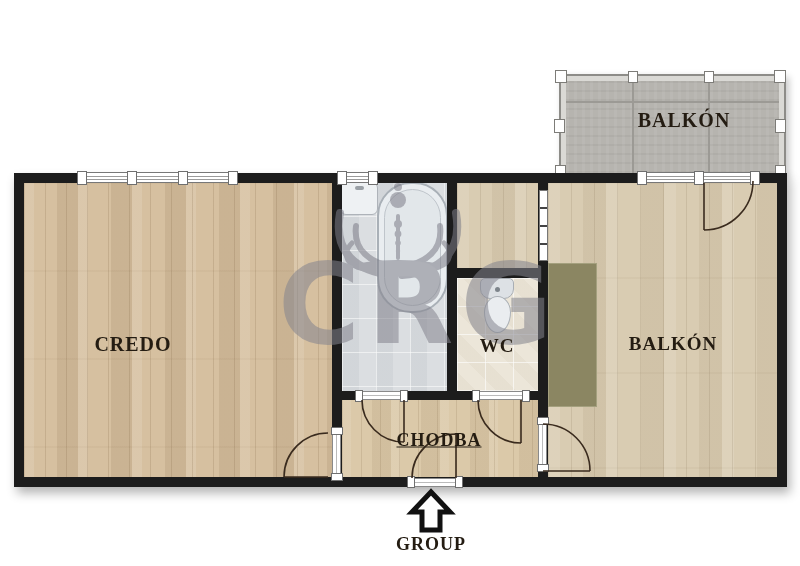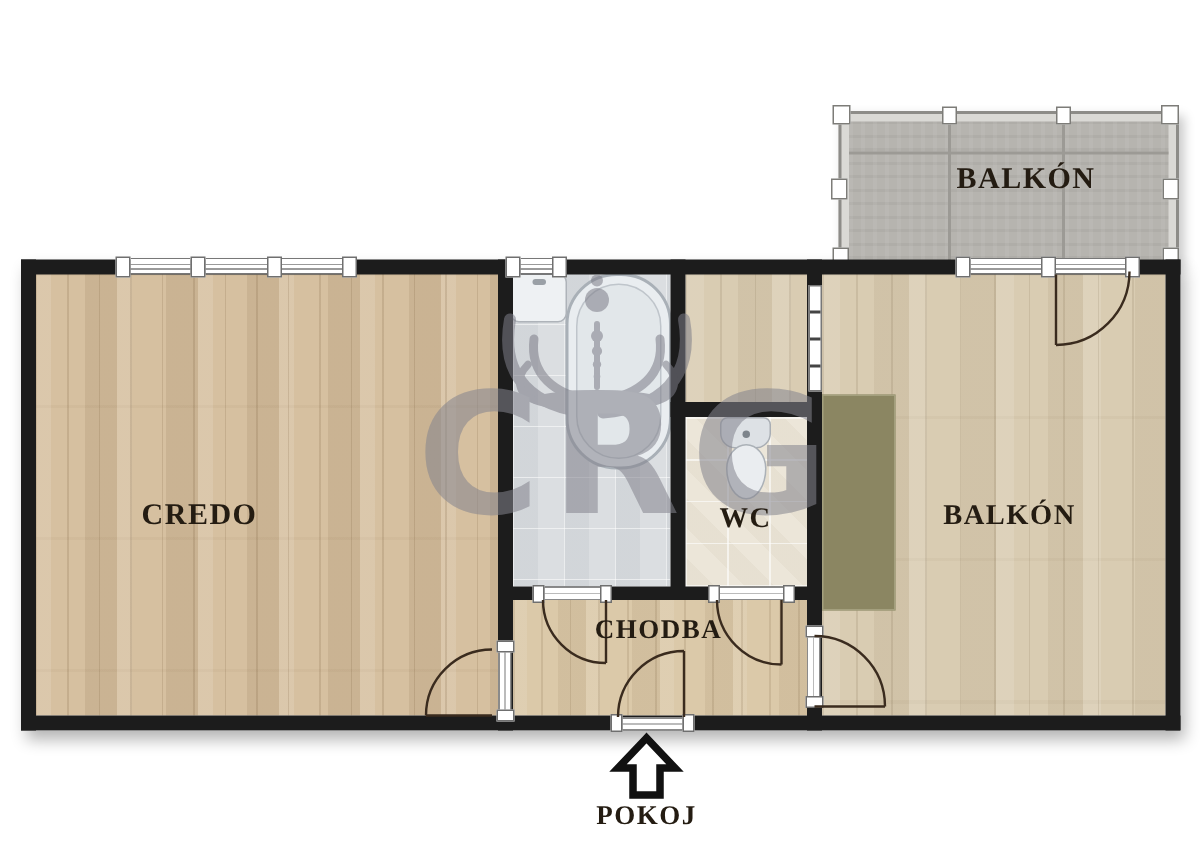--- a/index.html
+++ b/index.html
@@ -218,21 +218,21 @@
         <circle cx="398" cy="243" r="2.8"></circle>
         <circle cx="398" cy="251" r="2.2"></circle>
       </g>
     </svg>
     <div class="wm-logo">CRG</div>
   </div>
 
   <div class="rlabel" style="left:133px;top:344px;font-size:20px;">CREDO</div>
   <div class="rlabel" style="left:497px;top:346px;font-size:19px;">WC</div>
   <div class="rlabel" style="left:673px;top:344px;font-size:19px;">BALKÓN</div>
-  <div class="rlabel" style="left:439px;top:420px;font-size:18px;">CHODBA</div>
+  <div class="rlabel" style="left:439px;top:440px;font-size:18px;text-decoration:underline;">CHODBA</div>
   <div class="rlabel" style="left:684px;top:120px;font-size:20px;">BALKÓN</div>
 
   <svg id="entry" width="800" height="566">
     <path d="M 431 492 L 412 512 L 422 512 L 422 530 L 440 530 L 440 512 L 450 512 Z" fill="#ffffff" stroke="#111111" stroke-width="5" stroke-linejoin="miter"></path>
   </svg>
-  <div class="rlabel" style="left:431px;top:544px;font-size:18px;">POKOJ</div>
+  <div class="rlabel" style="left:431px;top:544px;font-size:18px;">GROUP</div>
 
 </div>
 
 </body></html>

